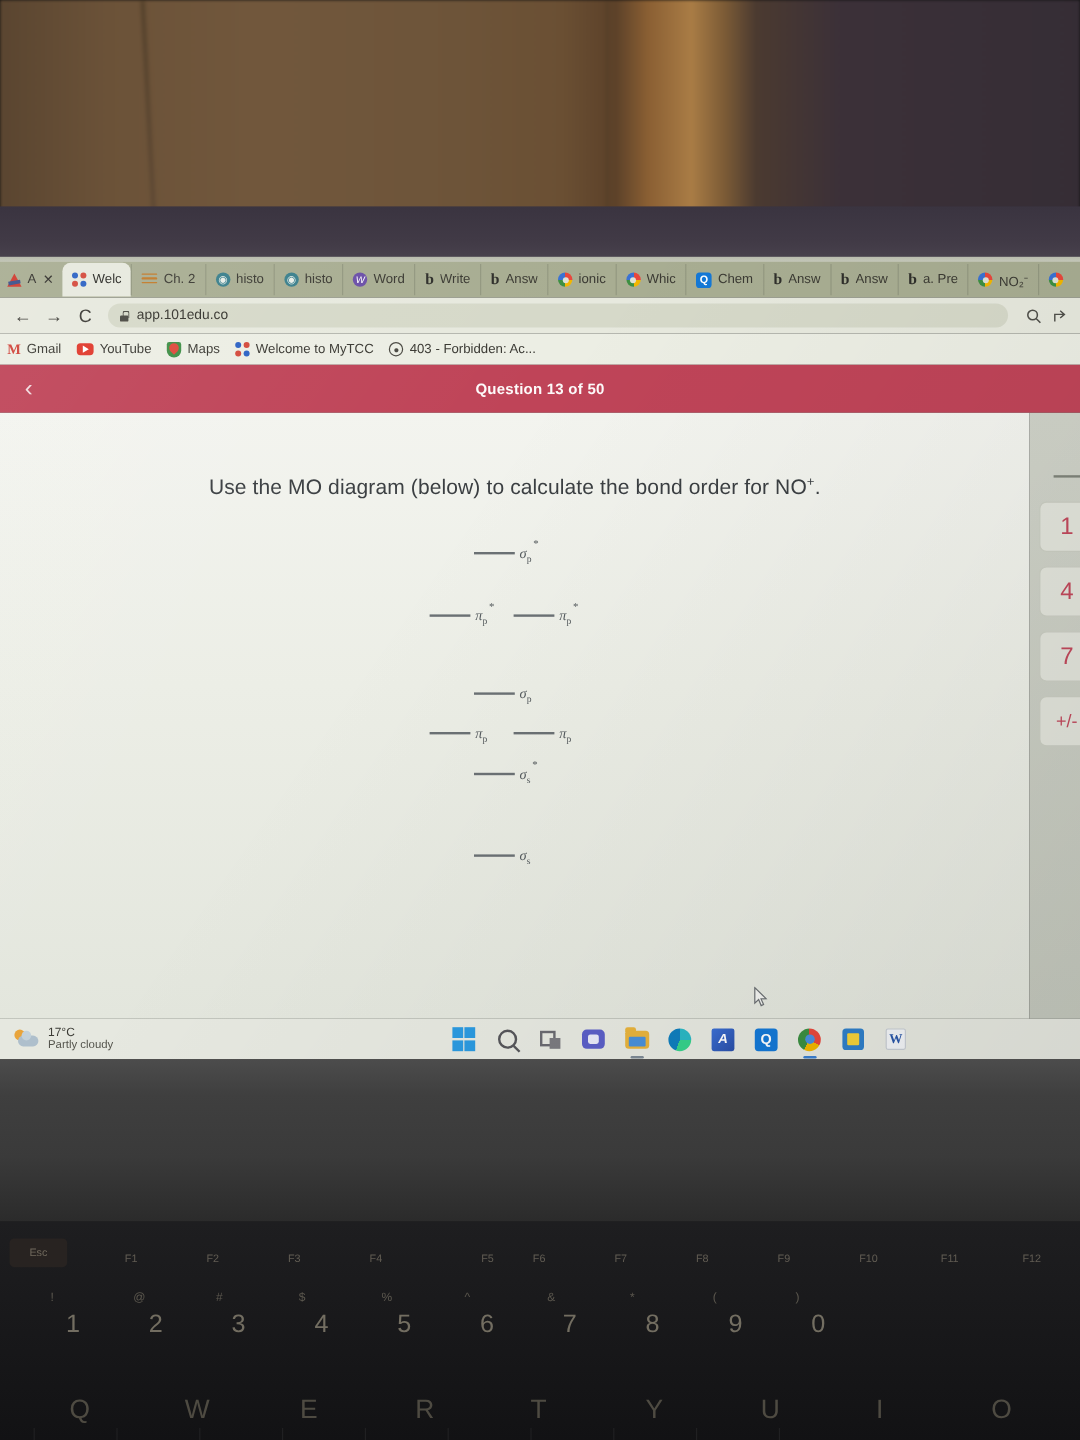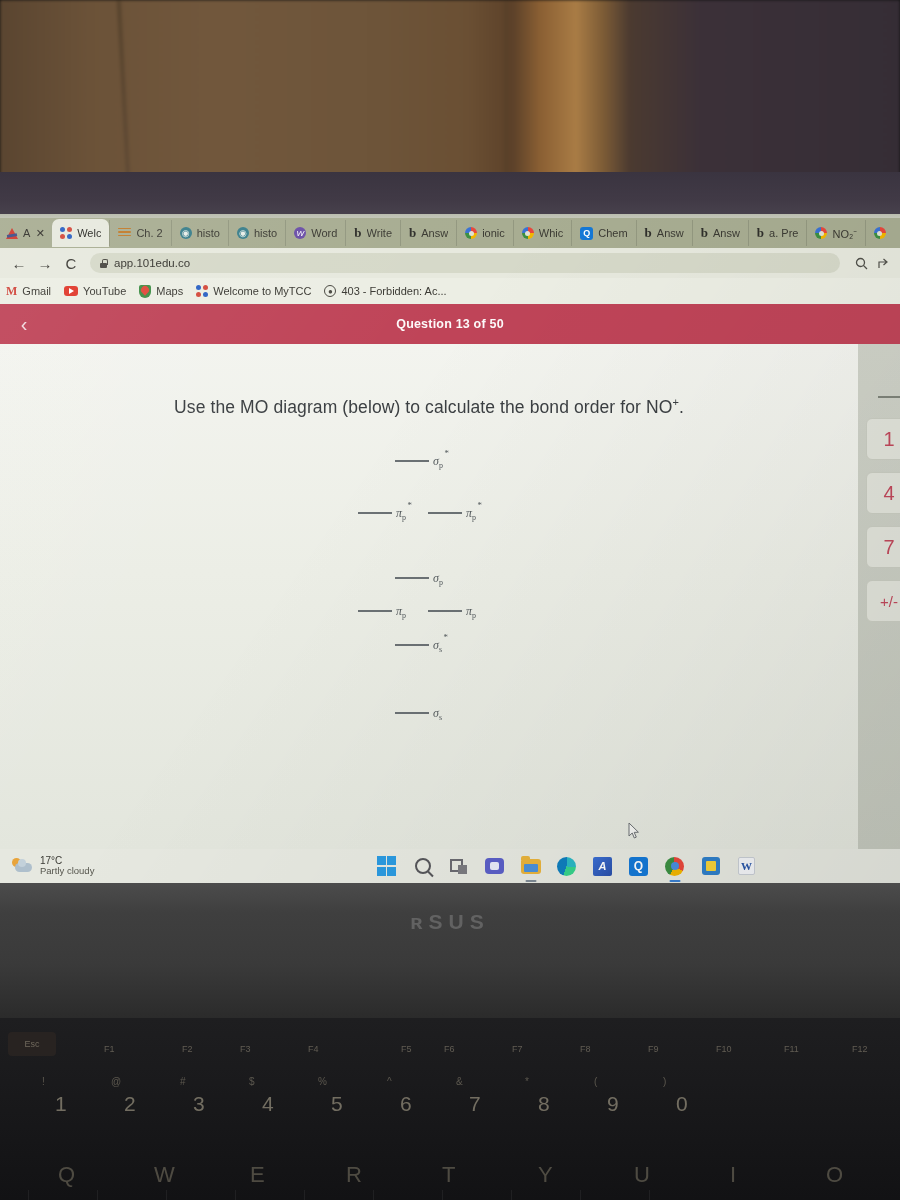--- a/index.html
+++ b/index.html
@@ -538,27 +538,26 @@
     <div class="cursor">
       <svg width="12" height="18" viewBox="0 0 12 18">
         <path d="M1 1 L1 14 L4.2 11 L6.3 16 L8.3 15.1 L6.2 10.4 L10.4 10.2 Z" fill="#f2f3f0" stroke="#6b6f72" stroke-width="1"></path>
       </svg>
     </div>
 
   </div>
   <div class="glare"></div>
 
   <div class="bezel-bottom"></div>
-  <div class="asus">ʀSUS</div>
 
   <div class="kb">
     <div class="esc">Esc</div>
     <div class="fkeys" id="fk-host">
         <div class="fkey" style="left: 88px; top: 18px;">F1</div>
-        <div class="fkey" style="left: 166px; top: 18px;">F2</div>
+        <div class="fkey" style="left: 156px; top: 18px;">F2</div>
         <div class="fkey" style="left: 224px; top: 18px; text-align: center;">F3</div>
         <div class="fkey" style="left: 292px; top: 18px;">F4</div>
         <div class="fkey" style="left: 360px; top: 18px; padding-left: 25px;">F5</div>
         <div class="fkey" style="left: 428px; top: 18px;">F6</div>
         <div class="fkey" style="left: 496px; top: 18px;">F7</div>
         <div class="fkey" style="left: 564px; top: 18px;">F8</div>
         <div class="fkey" style="left: 632px; top: 18px;">F9</div>
         <div class="fkey" style="left: 700px; top: 18px;">F10</div>
         <div class="fkey" style="left: 768px; top: 18px;">F11</div>
         <div class="fkey" style="left: 836px; top: 18px;">F12</div>

